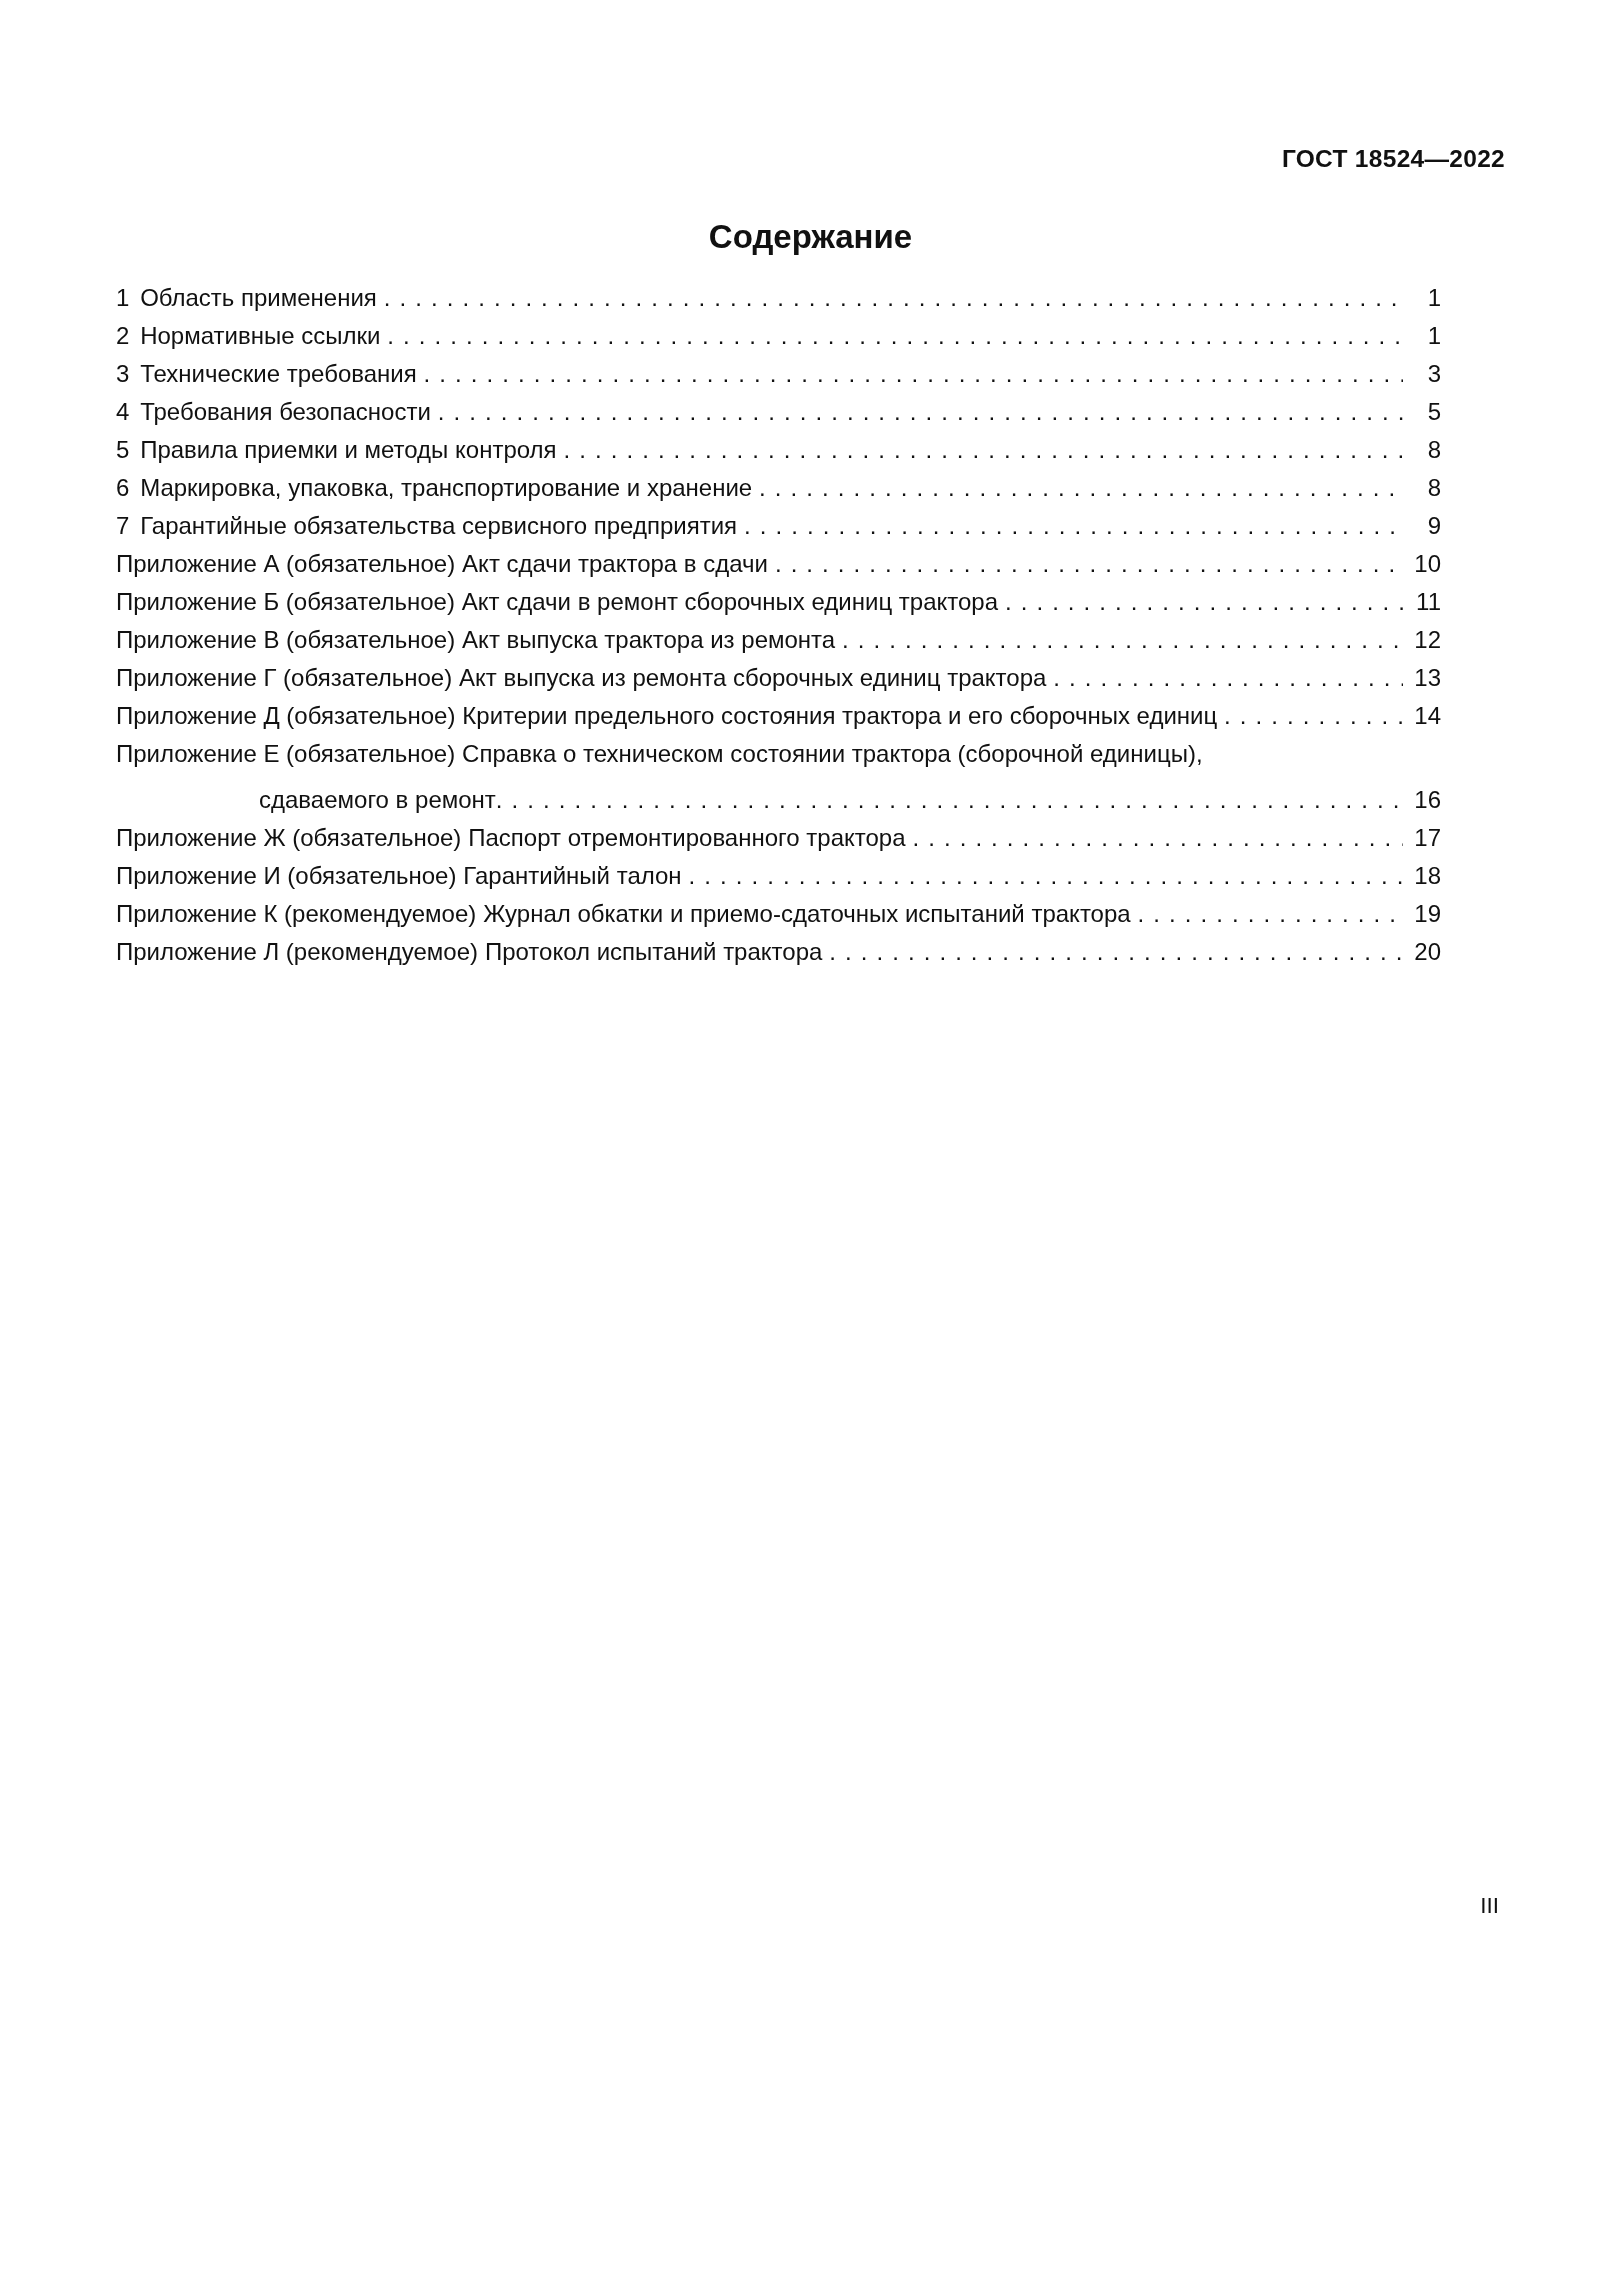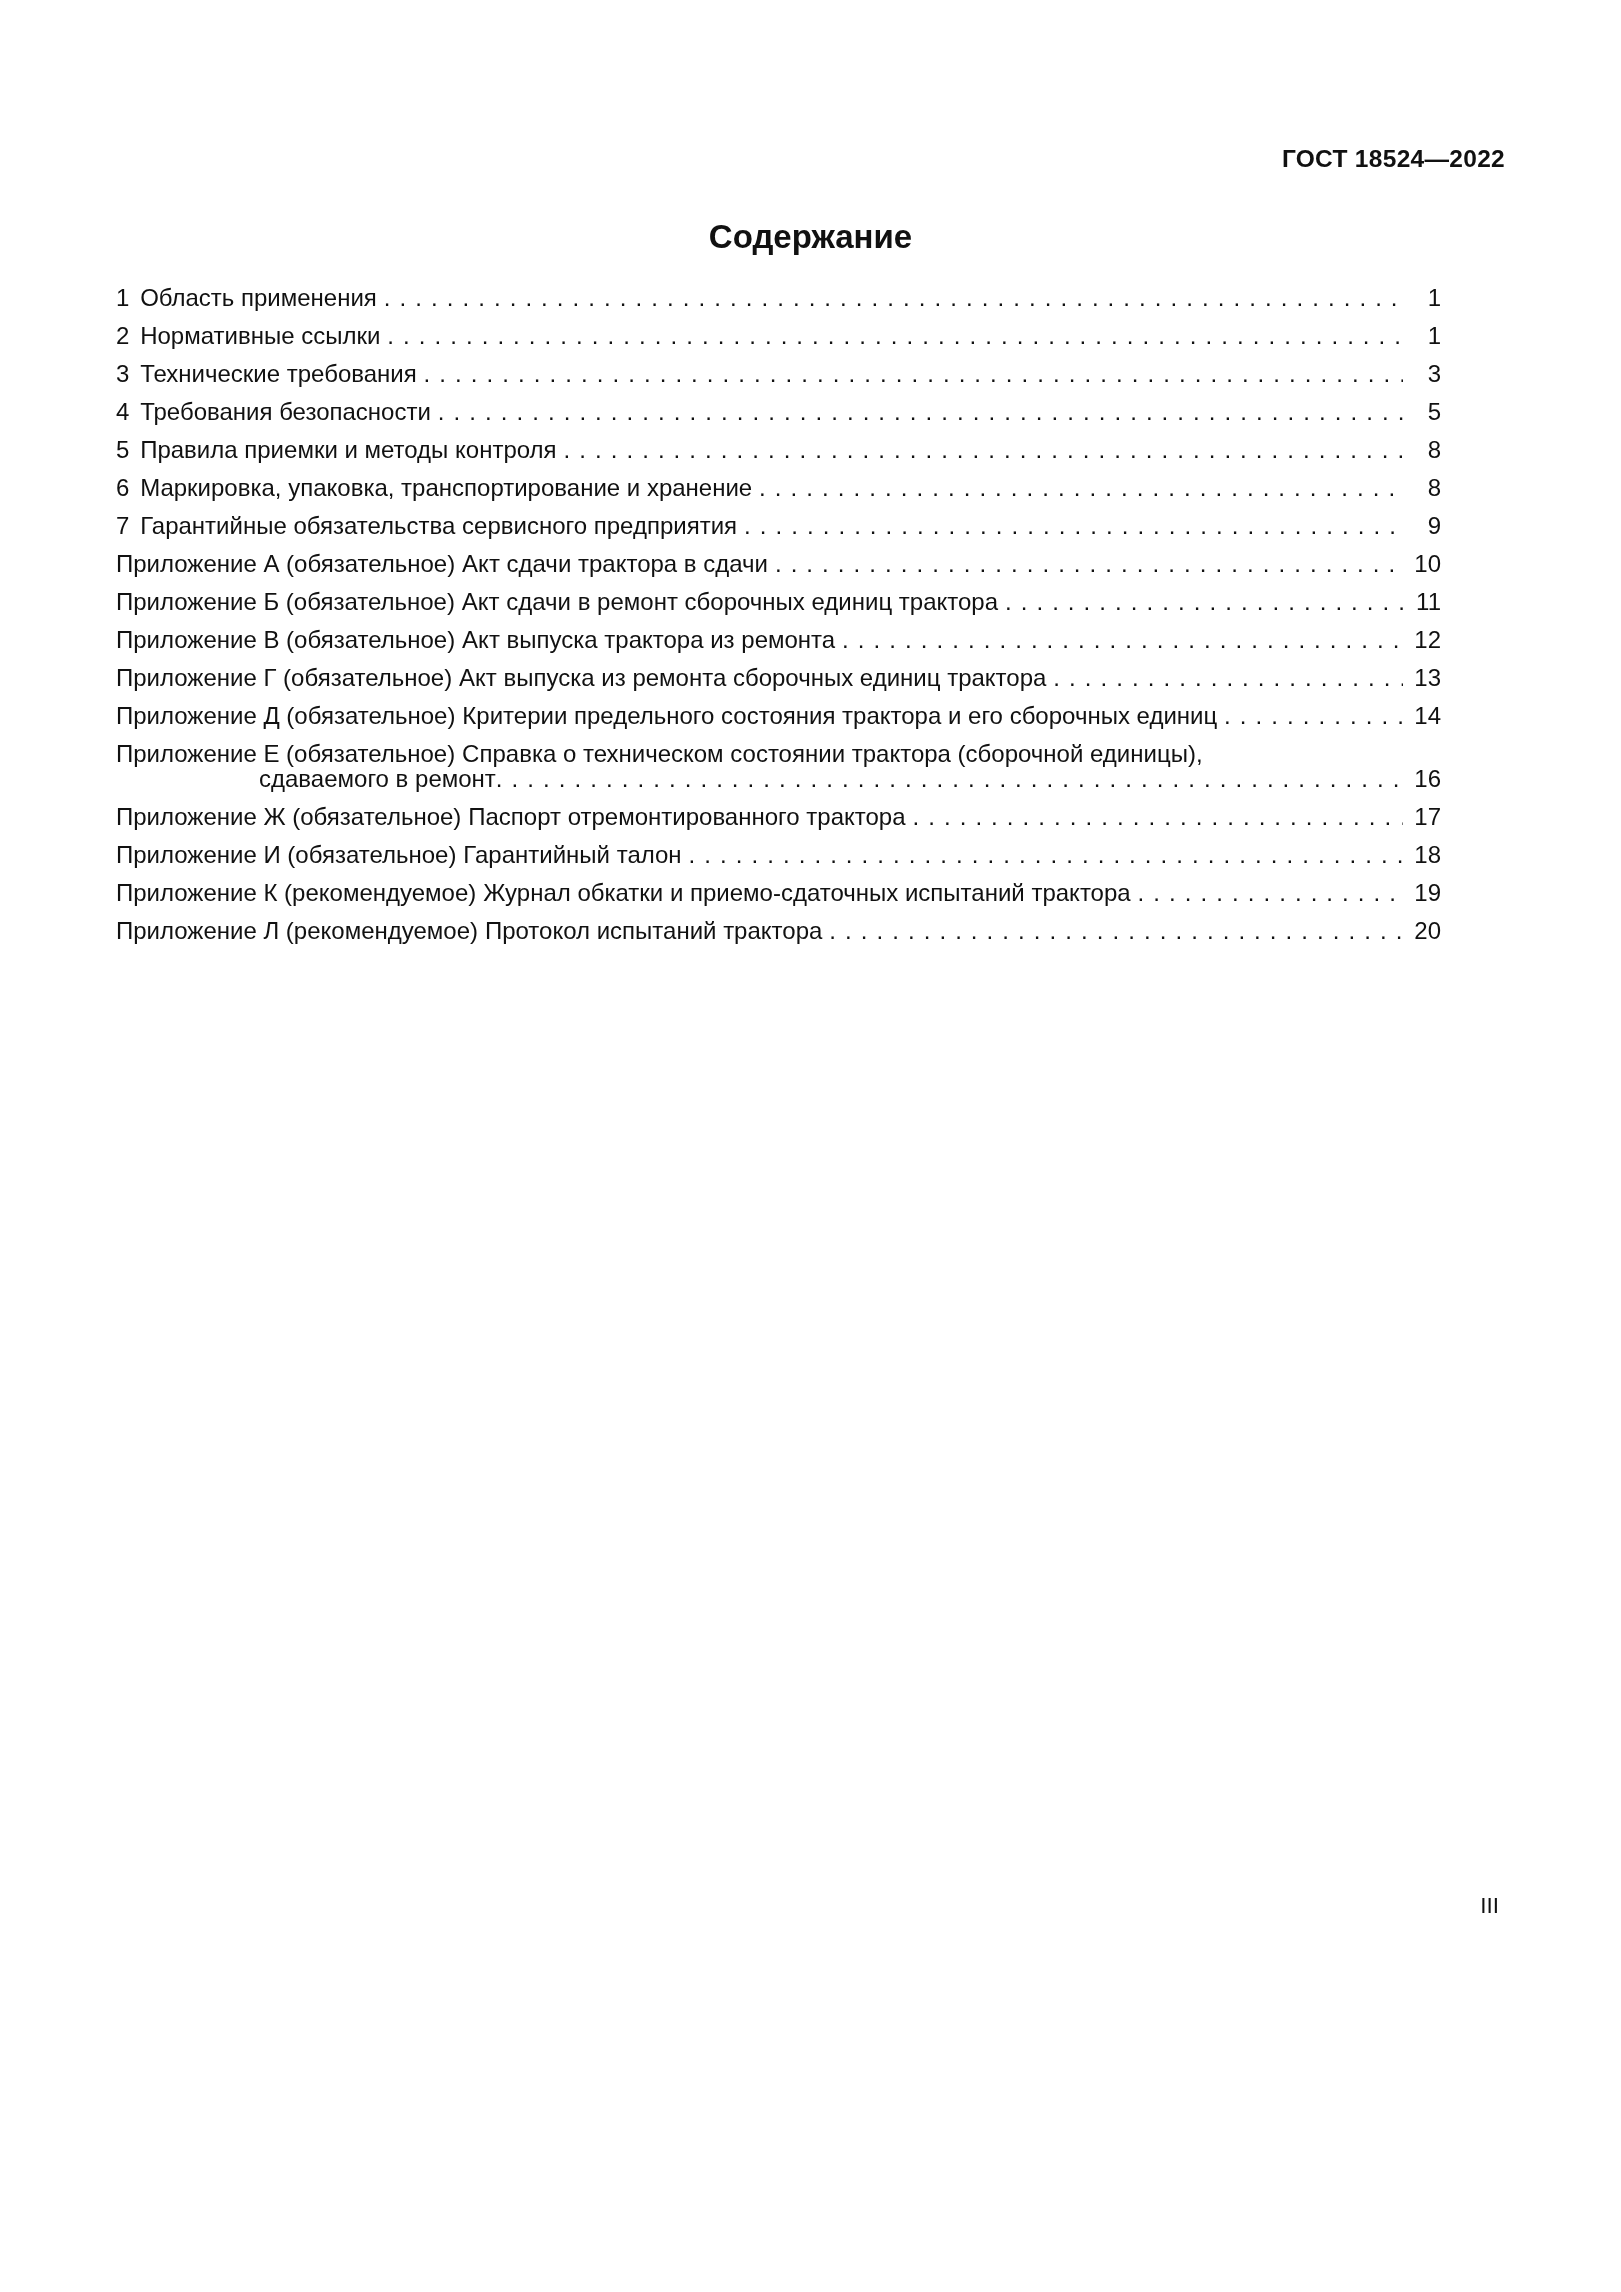--- a/index.html
+++ b/index.html
@@ -45,21 +45,21 @@
   }
   .toc-row {
     display: flex;
     align-items: flex-end;
     font-size: 24px;
     line-height: 1.0;
     margin-bottom: 14px;
     white-space: nowrap;
   }
   .toc-row.tight {
-    margin-bottom: 1px;
+    margin-bottom: 22px;
   }
   .toc-num {
     flex: 0 0 auto;
     padding-right: 10.8px;
   }
   .toc-label {
     flex: 0 0 auto;
     padding-right: 6.9px;
   }
   .toc-sub {

